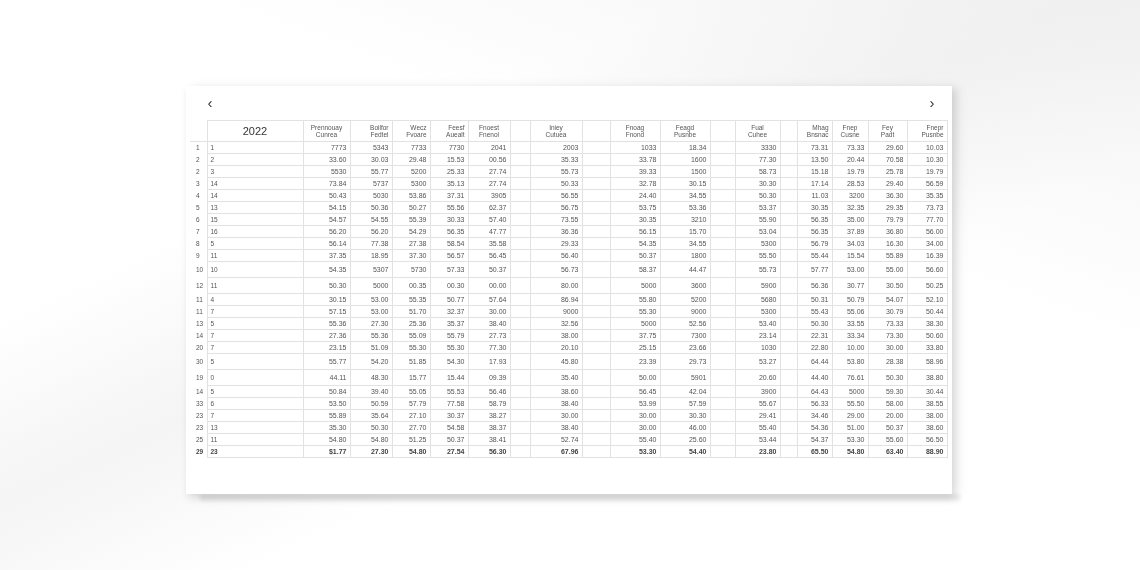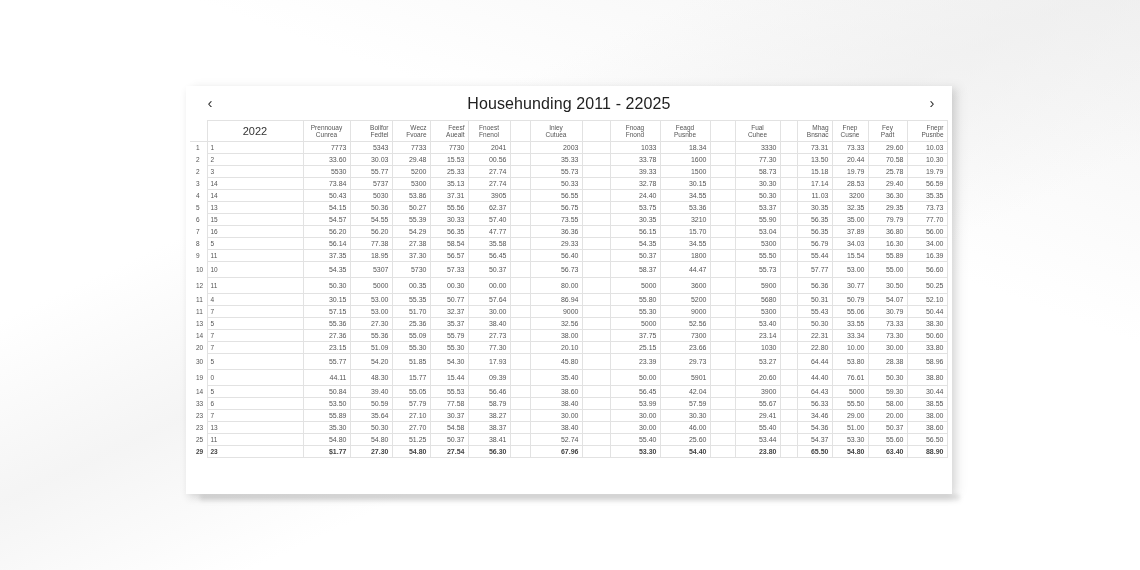--- a/index.html
+++ b/index.html
@@ -66,21 +66,20 @@
 </head>
 <body>
 
 <div class="bg-streak2"></div>
 <div class="bg-streak"></div>
 
 <div class="card-shadow"></div>
 <div class="card">
   <div class="header">
     <div class="nav-btn nav-prev">‹</div>
-    <div class="title">Househunding 2011 - 22025</div>
     <div class="nav-btn nav-next">›</div>
   </div>
 
   <table id="tbl">
     <colgroup>
       <col style="width:17px">
       <col style="width:96px">
       <col style="width:47px">
       <col style="width:42px">
       <col style="width:38px">

